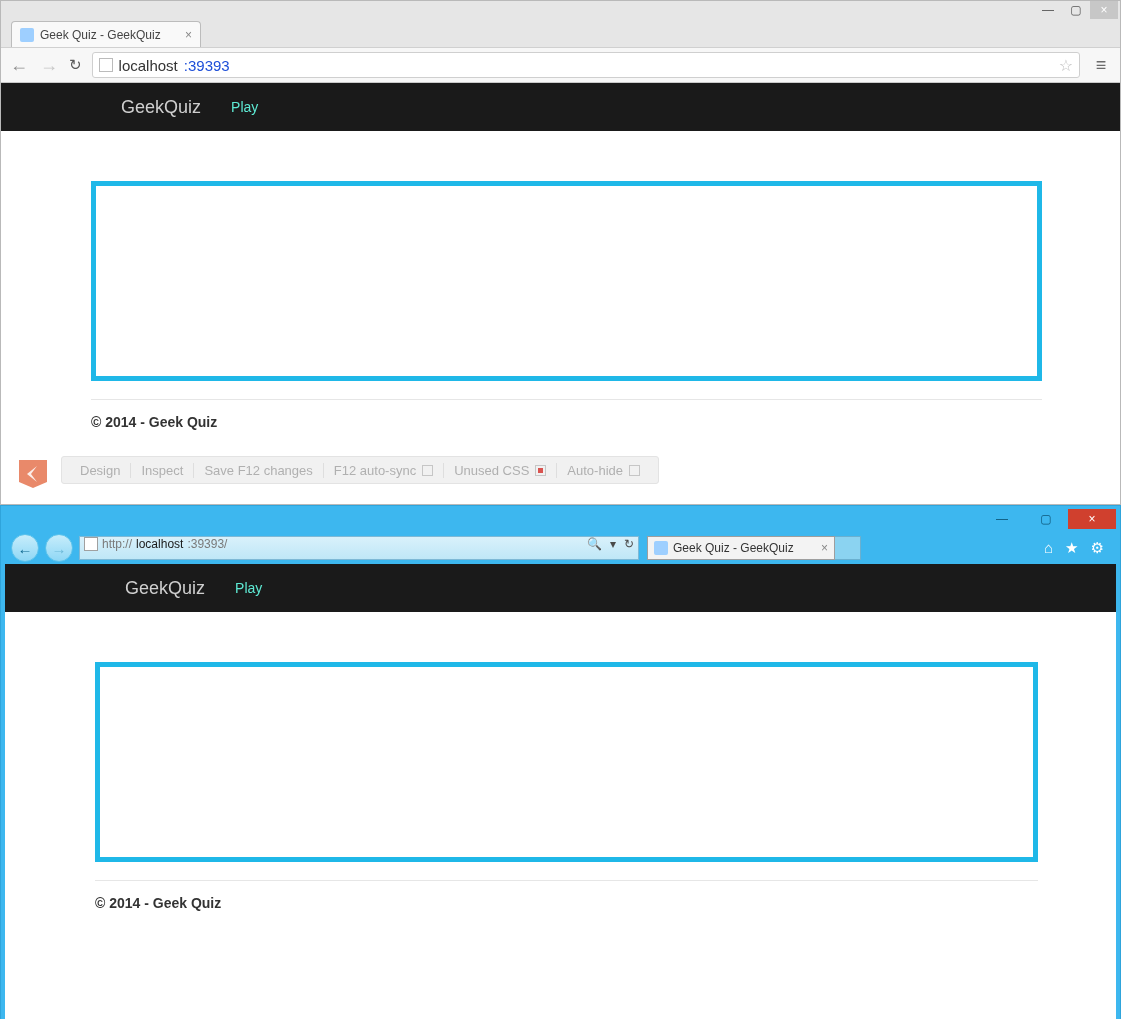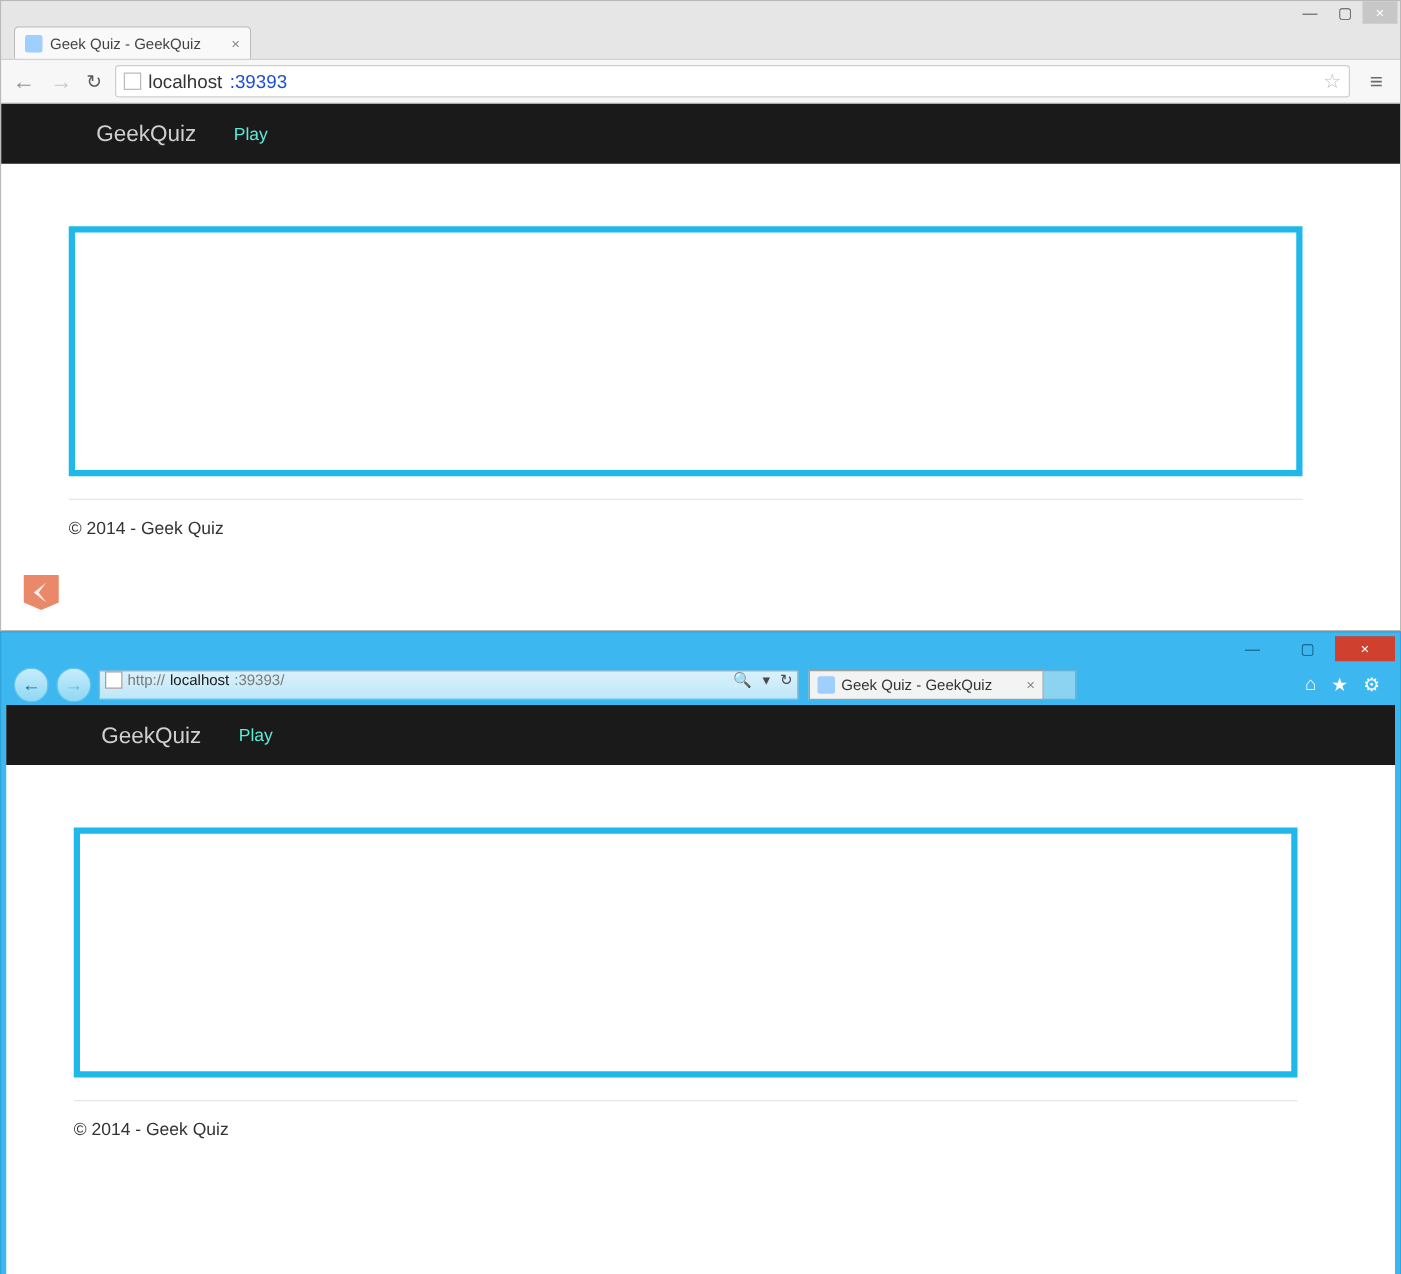--- a/index.html
+++ b/index.html
@@ -81,27 +81,28 @@
   .chrome-omnibox .star { margin-left: auto; color: #bdbdbd; font-size: 16px; }
   .chrome-menu { color: #6b6b6b; font-size: 18px; width: 22px; text-align: center; }
 
   .page {
     background: #fff;
   }
   .navbar {
     background: #1a1a1a;
     height: 48px;
     display: flex; align-items: center;
-    padding-left: 76px;
+    padding-left: 120px;
     gap: 30px;
   }
   .navbar .brand { color: #cfcfcf; font-size: 18px; }
   .navbar .navlink { color: #5eead4; font-size: 14px; }
   .page-body {
-    padding: 50px 78px 20px 54px;
+    padding: 50px 78px 20px 90px;
+    font-weight: bold;
   }
   .flip-box {
     border: 5px solid #1fb8e8;
     height: 200px;
     background: #fff;
   }
   .page-hr {
     border: none; border-top: 1px solid #e6e6e6;
     margin: 18px 0 14px 0;
   }
@@ -248,20 +249,37 @@
       <div class="flip-box"></div>
       <hr class="page-hr">
       <div class="footer">© 2014 - Geek Quiz</div>
     </div>
 
     <div class="bl-badge">
       <svg viewBox="0 0 36 36" width="36" height="36">
         <path fill="#e9896a" d="M4 4h28v22l-14 6-14-6z"></path>
         <path fill="#fff" d="M22 10l-6 8 6 8-10-8z" opacity="0.85"></path>
       </svg>
+    </div>
+    <div class="bl-toolbar">
+      <span class="bl-item">Design</span>
+      <span class="bl-item">Inspect</span>
+      <span class="bl-item">Save F12 changes</span>
+      <span class="bl-item">
+        <span>F12 auto-sync</span>
+        <span class="bl-check"></span>
+      </span>
+      <span class="bl-item">
+        <span>Unused CSS</span>
+        <span class="bl-check filled"></span>
+      </span>
+      <span class="bl-item">
+        <span>Auto-hide</span>
+        <span class="bl-check"></span>
+      </span>
     </div>
   </div>
 </div>
 
 <div class="ie-window">
 
   <div class="ie-titlebar">
     <div class="win-btn">—</div>
     <div class="win-btn max">▢</div>
     <div class="win-btn close">×</div>

